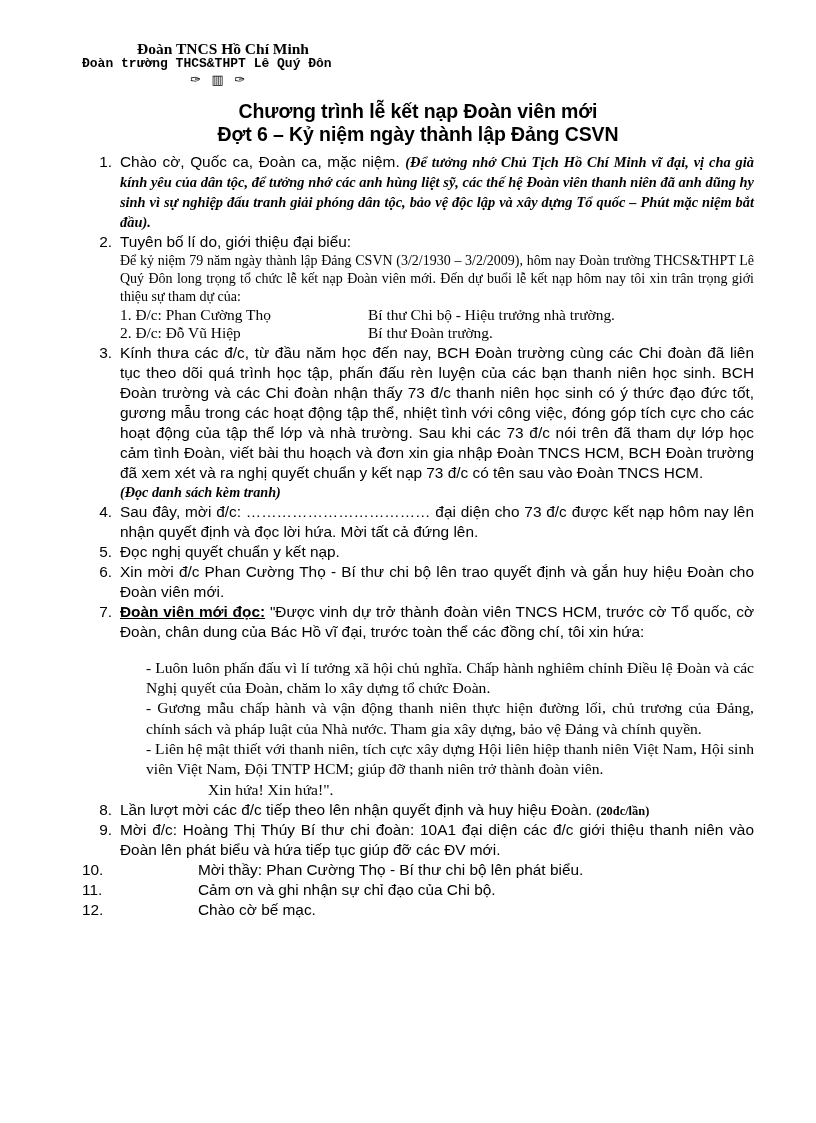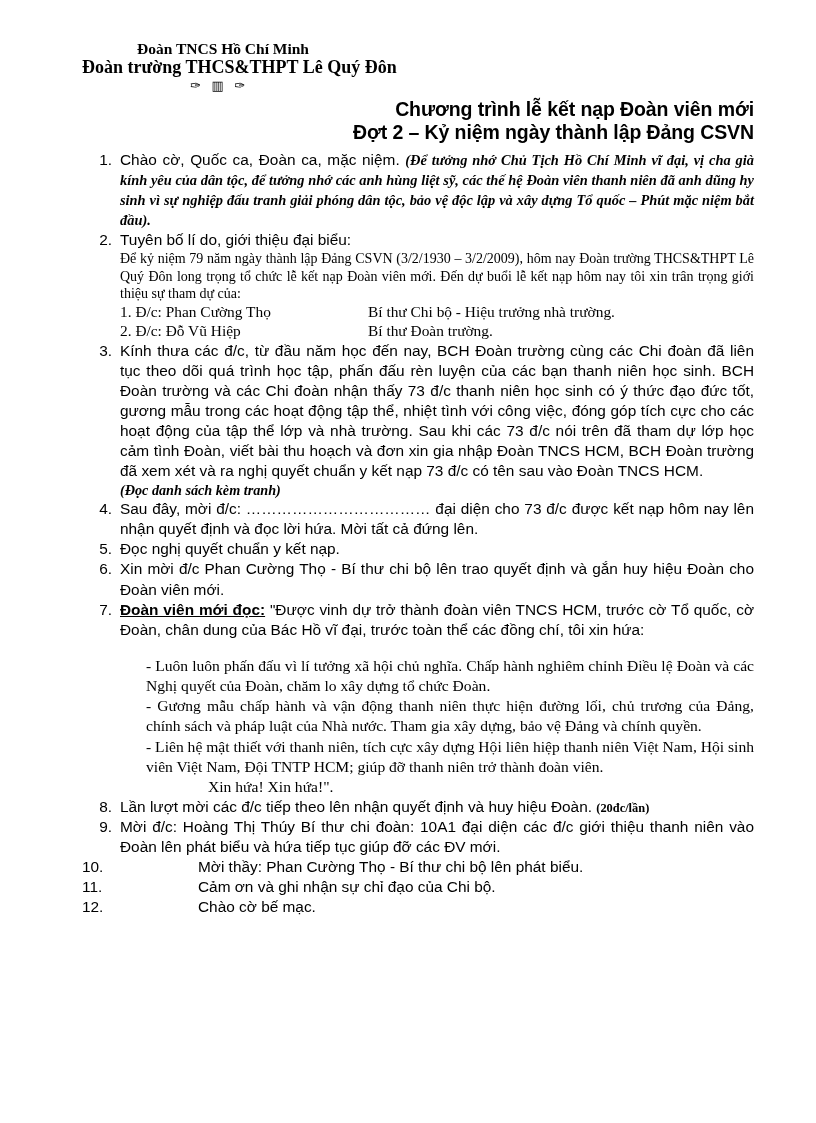--- a/index.html
+++ b/index.html
@@ -29,43 +29,43 @@
     line-height: 1.12;
   }
   .org-line1 {
     font-family: "Liberation Serif", serif;
     font-weight: bold;
     font-size: 15.5px;
     padding-left: 55px;
     white-space: nowrap;
   }
   .org-line2 {
-    font-family: Liberation Serif, serif;
-    font-weight: bold;
-    font-size: 18px;
+    font-family: Liberation Mono, monospace;
+    font-weight: bold;
+    font-size: 13px;
     white-space: nowrap;
   }
   .ornament {
     font-family: "DejaVu Sans", sans-serif;
     font-size: 13px;
     font-weight: bold;
     letter-spacing: 3px;
     padding-left: 108px;
     line-height: 1;
     margin-top: 1px;
   }
 
   
   .doc-title {
-    text-align: right;
+    text-align: center;
     font-family: "Liberation Sans", sans-serif;
     font-weight: bold;
     font-size: 19.5px;
     line-height: 1.18;
-    margin-top: 6px;
+    margin-top: 14px;
     letter-spacing: -0.1px;
   }
   .doc-title .t2 { display: block; }
 
   
   ol.agenda {
     margin: 6px 0 0 0;
     padding: 0;
     list-style: none;
     font-size: 15.4px;
@@ -164,21 +164,21 @@
 <div class="page">
 
   <div class="header">
     <div class="org-line1">Đoàn TNCS Hồ Chí Minh</div>
     <div class="org-line2">Đoàn trường THCS&amp;THPT  Lê Quý Đôn</div>
     <div class="ornament">✑ ▥ ✑</div>
   </div>
 
   <div class="doc-title">
     <span>Chương trình lễ kết nạp Đoàn viên mới</span>
-    <span class="t2">Đợt 2 – Kỷ niệm ngày thành lập Đảng CSVN</span>
+    <span class="t2">Đợt 6 – Kỷ niệm ngày thành lập Đảng CSVN</span>
   </div>
 
   <ol class="agenda">
 
     <li>
       <span class="num">1.</span><span class="sans">Chào cờ, Quốc ca, Đoàn ca, mặc niệm.</span> <span class="ital-serif">(Để tưởng nhớ Chủ Tịch Hồ Chí Minh vĩ đại, vị cha già kính yêu của dân tộc, để tưởng nhớ các anh hùng liệt sỹ, các thế hệ Đoàn viên thanh niên đã anh dũng hy sinh vì sự nghiệp đấu tranh giải phóng dân tộc, bảo vệ độc lập và xây dựng Tổ quốc – Phút mặc niệm bắt đầu).</span>
     </li>
 
     <li>
       <span class="num">2.</span><span class="sans">Tuyên bố lí do, giới thiệu đại biểu:</span>

